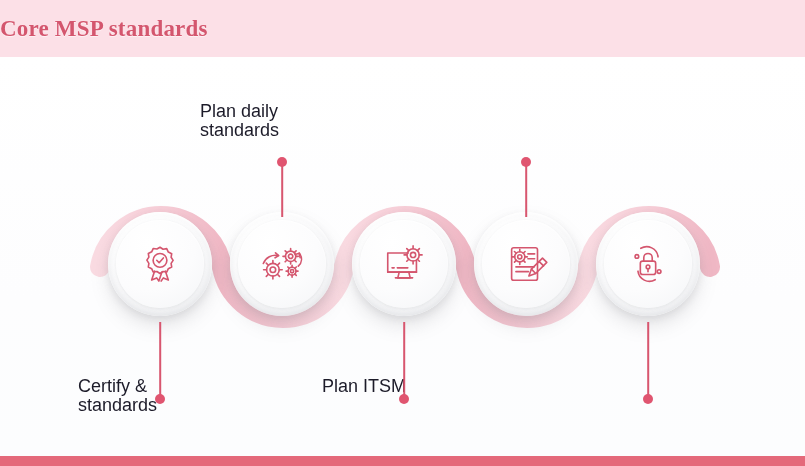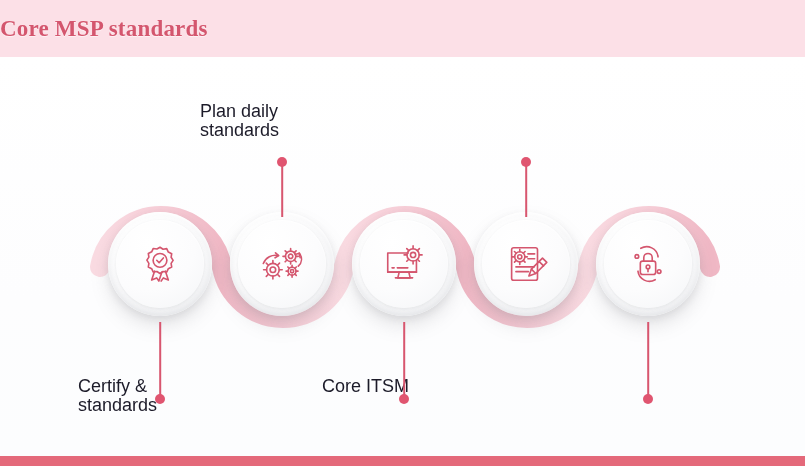--- a/index.html
+++ b/index.html
@@ -211,21 +211,21 @@
             <path d="M-4.5 -4.5l-2.1 -2.1M4.5 4.5l2.1 2.1M4.5 -4.5l2.1 -2.1M-4.5 4.5l-2.1 2.1"></path>
           </g>
         </svg>
       </div>
     </div>
     <div class="conn" style="left:394px;top:265px;width:20px;height:88px;">
       <div class="stem" style="top:0;height:78px;"></div>
       <div class="dot" style="top:72px;"></div>
     </div>
     <div class="label" style="left:322px;top:320px;width:164px;">
-      <div>Core ITSM</div>
+      <div>Plan ITSM</div>
       <div></div>
     </div>
 
     <div class="node" style="left:474px;top:155px;">
       <div class="disc"></div>
       <div class="icon-wrap">
         <svg width="46" height="46" viewBox="0 0 48 48" fill="none" stroke="#d4566e" stroke-width="1.7" stroke-linecap="round" stroke-linejoin="round">
           <rect x="9" y="7" width="27" height="34" rx="2.2"></rect>
           <g transform="translate(17.5,16.5)">
             <circle r="5.3"></circle>

